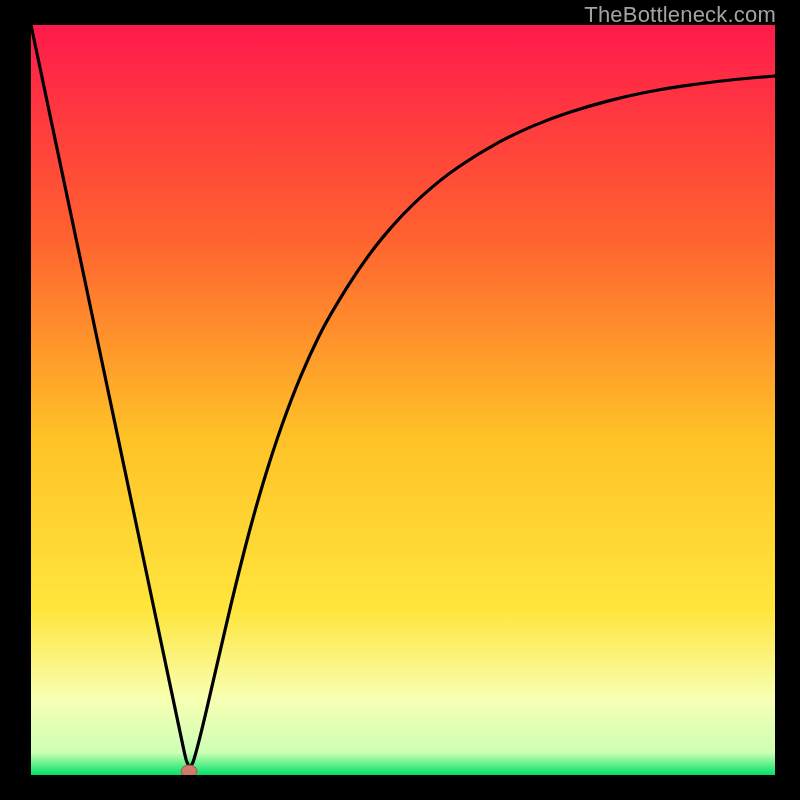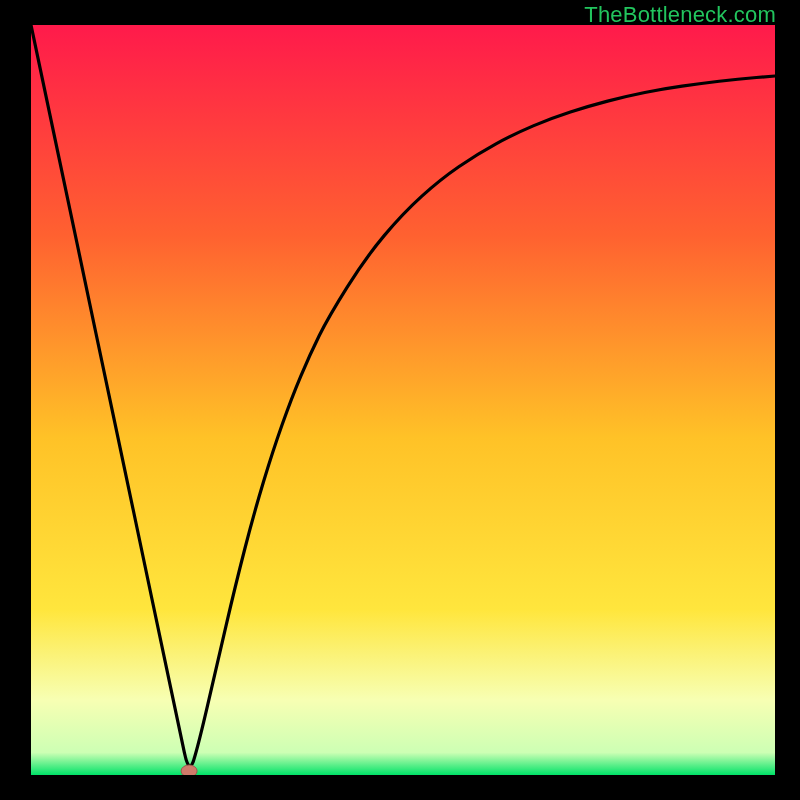--- a/index.html
+++ b/index.html
@@ -23,21 +23,21 @@
     position: absolute;
     left: 0;
     top: 0;
     width: 744px;
     height: 750px;
   }
   .watermark {
     position: absolute;
     top: 2px;
     right: 24px;
-    color: #22c55e;
+    color: #a3a3a3;
     font-size: 22px;
     font-weight: 500;
     letter-spacing: 0.2px;
     font-family: Arial, Helvetica, sans-serif;
   }
   svg { display: block; }
 </style>
 </head>
 <body>
 

